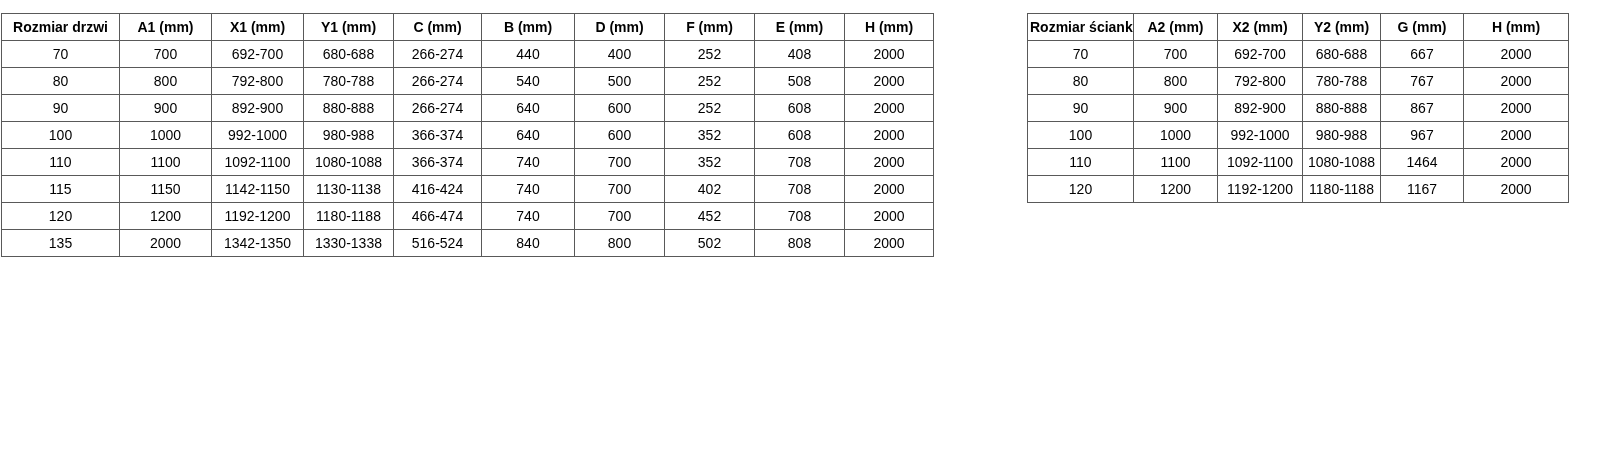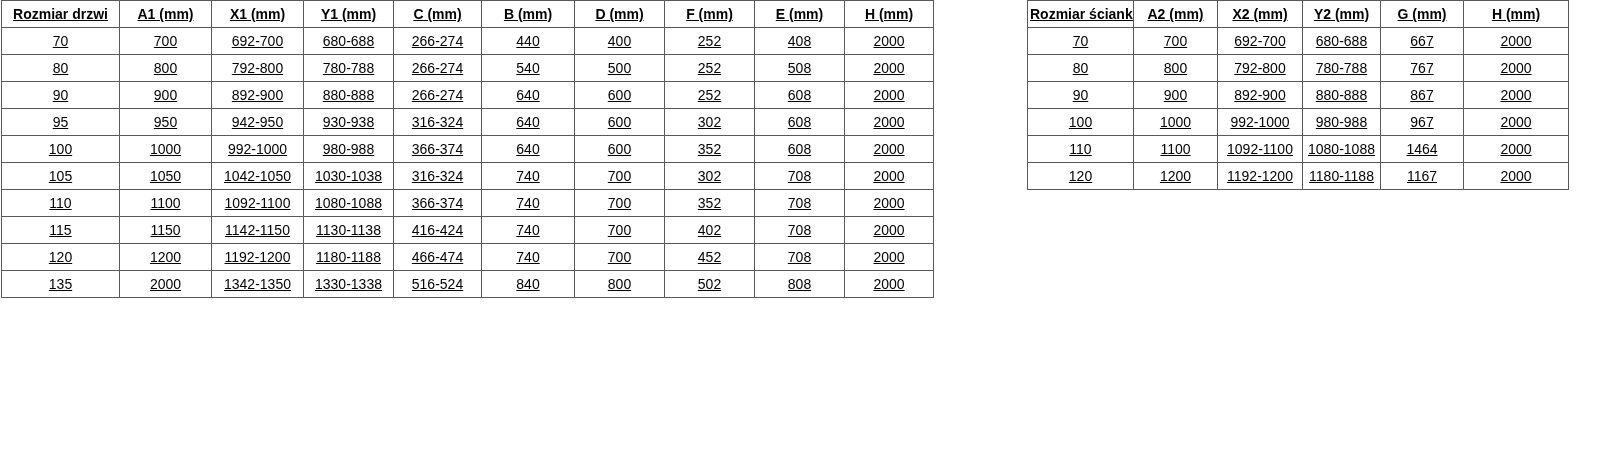--- a/index.html
+++ b/index.html
@@ -14,22 +14,21 @@
     height: 459px;
     background: var(--bg);
     font-family: "Liberation Sans", sans-serif;
     position: relative;
     overflow: hidden;
   }
   table.tbl {
     border-collapse: collapse;
     table-layout: fixed;
     position: absolute;
-    top: 0;
-    text-decoration: underline;
+    top: 13px;
   }
   table.tbl.doors { left: 1px;    width: 932px; }
   table.tbl.walls { left: 1027px; width: 541px; }
   .tbl th, .tbl td {
     border: 1px solid var(--border);
     text-align: center;
     vertical-align: middle;
     padding: 0 2px;
     height: 27px;
     font-size: 14px;
@@ -102,53 +101,29 @@
           <td>892-900</td>
           <td>880-888</td>
           <td>266-274</td>
           <td>640</td>
           <td>600</td>
           <td>252</td>
           <td>608</td>
           <td>2000</td>
         </tr>
         <tr>
-          <td>95</td>
-          <td>950</td>
-          <td>942-950</td>
-          <td>930-938</td>
-          <td>316-324</td>
-          <td>640</td>
-          <td>600</td>
-          <td>302</td>
-          <td>608</td>
-          <td>2000</td>
-        </tr>
-        <tr>
           <td>100</td>
           <td>1000</td>
           <td>992-1000</td>
           <td>980-988</td>
           <td>366-374</td>
           <td>640</td>
           <td>600</td>
           <td>352</td>
           <td>608</td>
-          <td>2000</td>
-        </tr>
-        <tr>
-          <td>105</td>
-          <td>1050</td>
-          <td>1042-1050</td>
-          <td>1030-1038</td>
-          <td>316-324</td>
-          <td>740</td>
-          <td>700</td>
-          <td>302</td>
-          <td>708</td>
           <td>2000</td>
         </tr>
         <tr>
           <td>110</td>
           <td>1100</td>
           <td>1092-1100</td>
           <td>1080-1088</td>
           <td>366-374</td>
           <td>740</td>
           <td>700</td>

